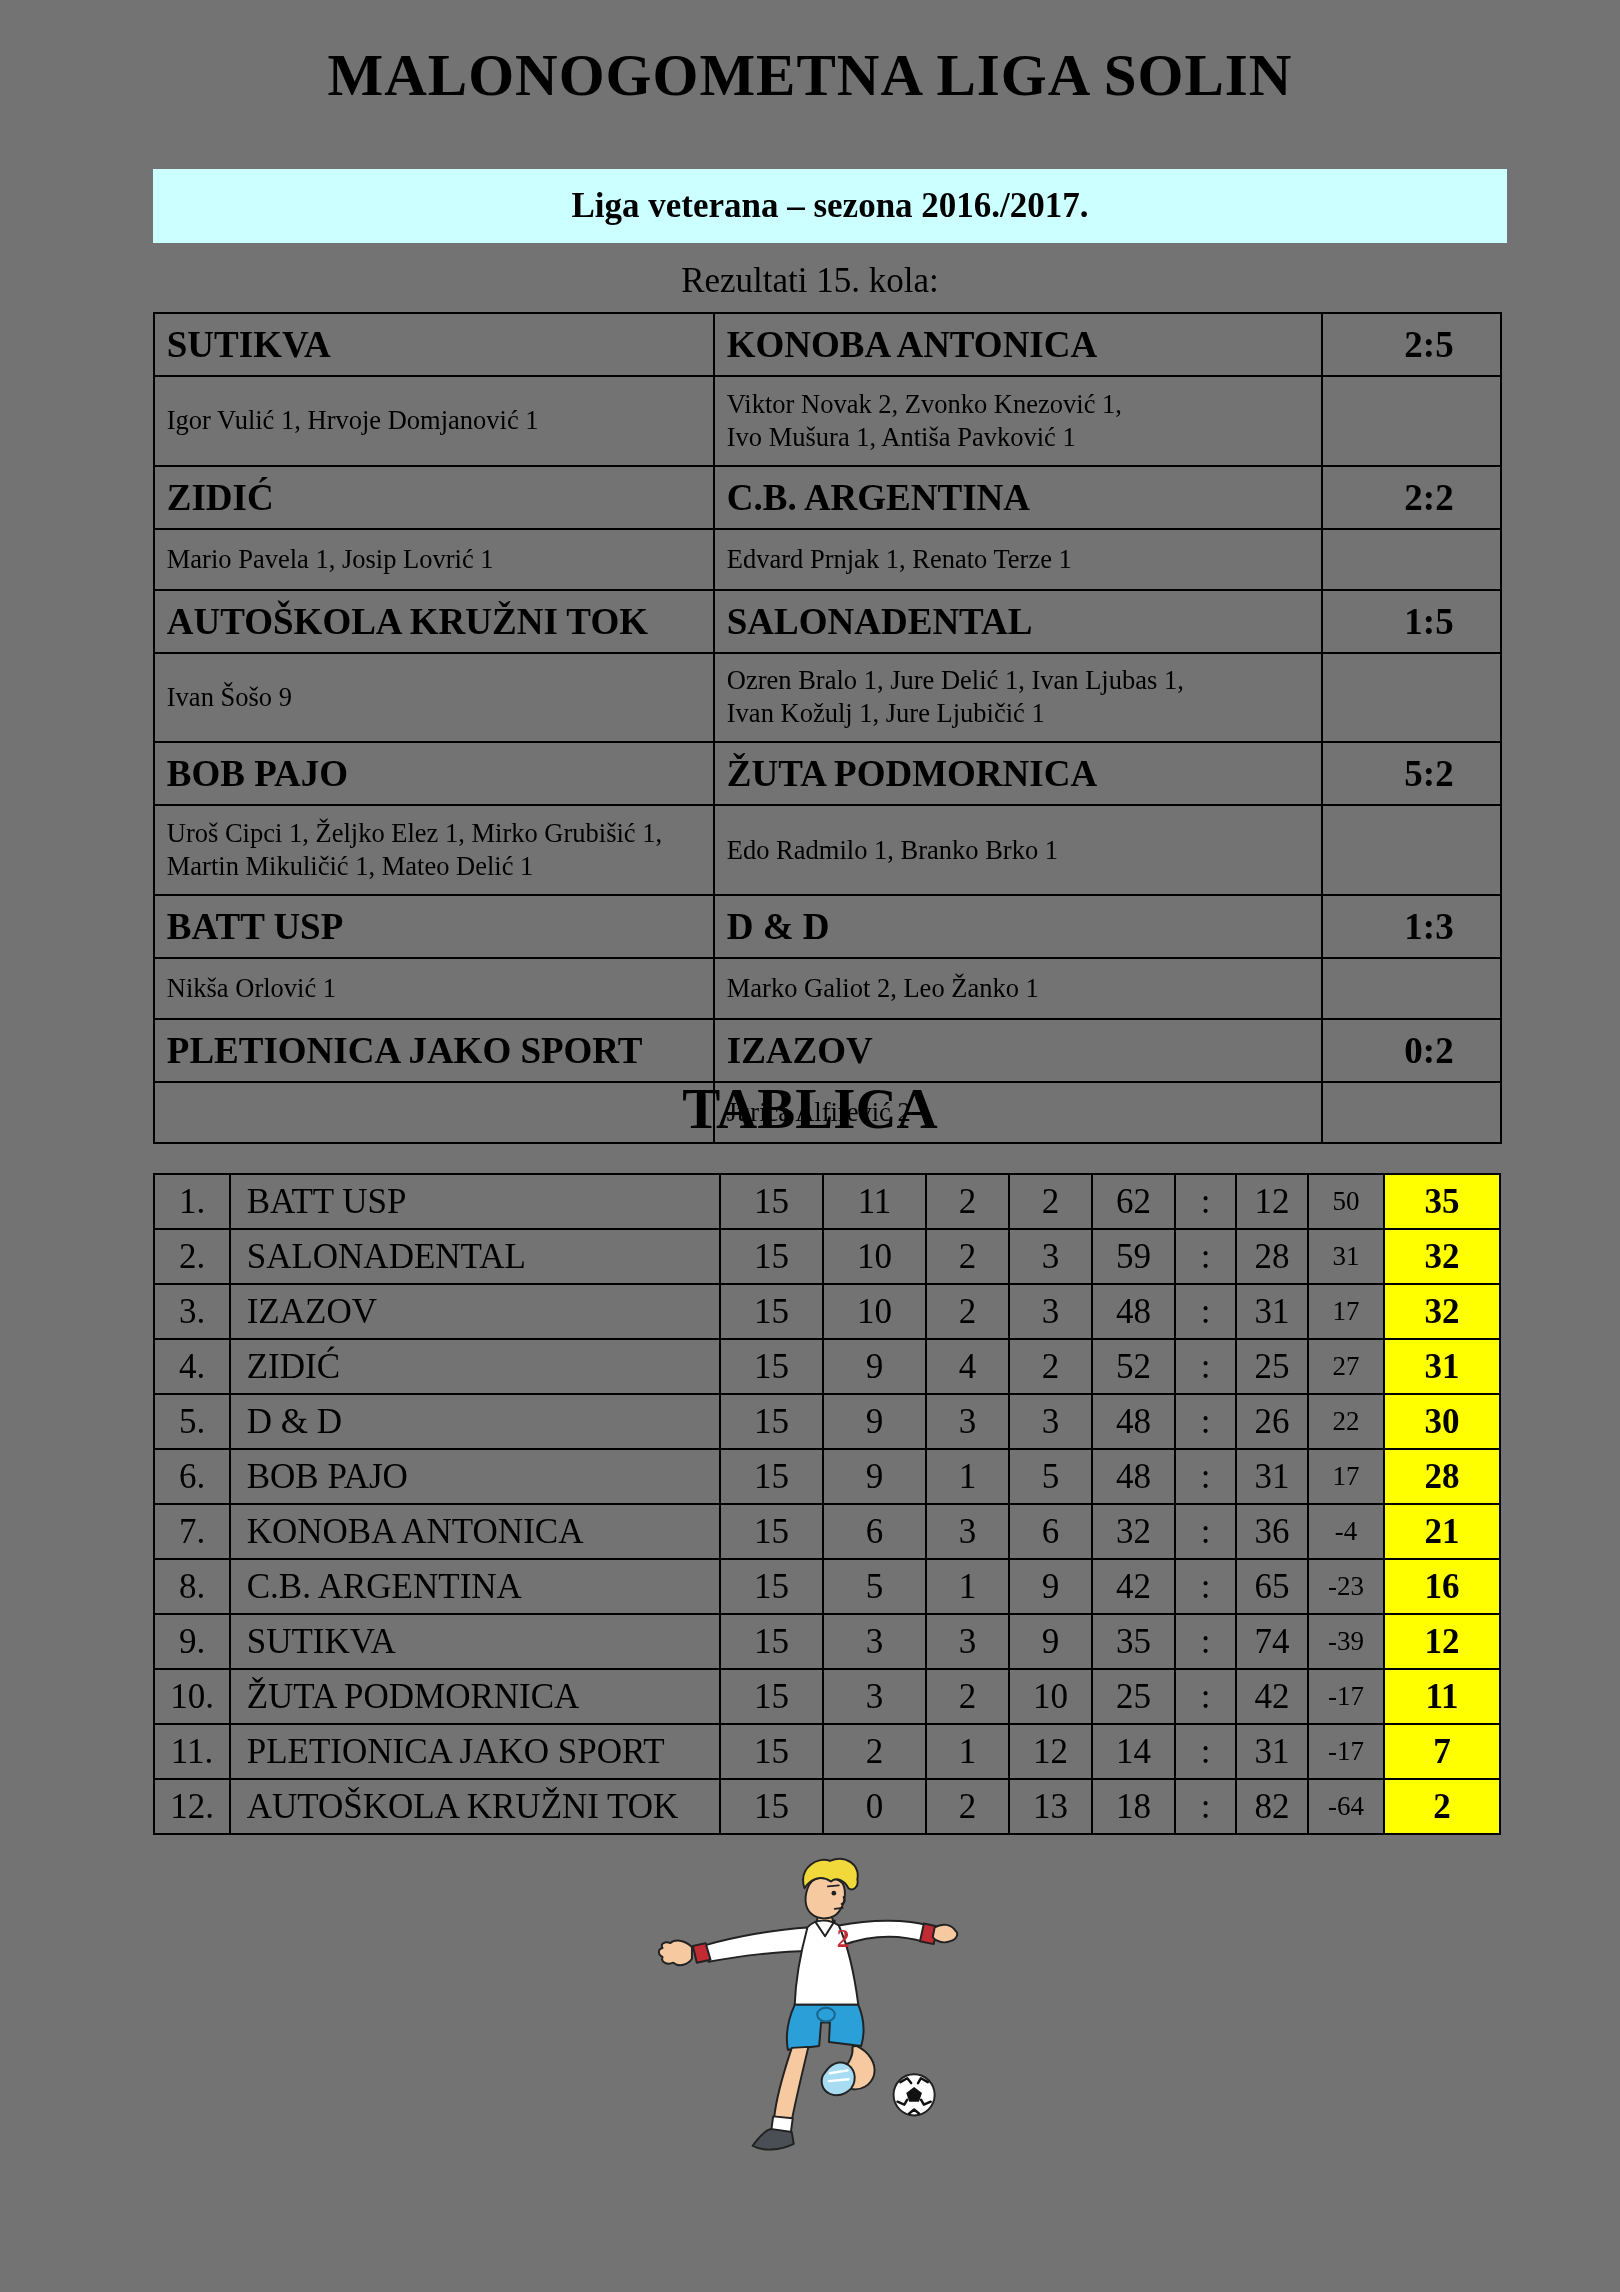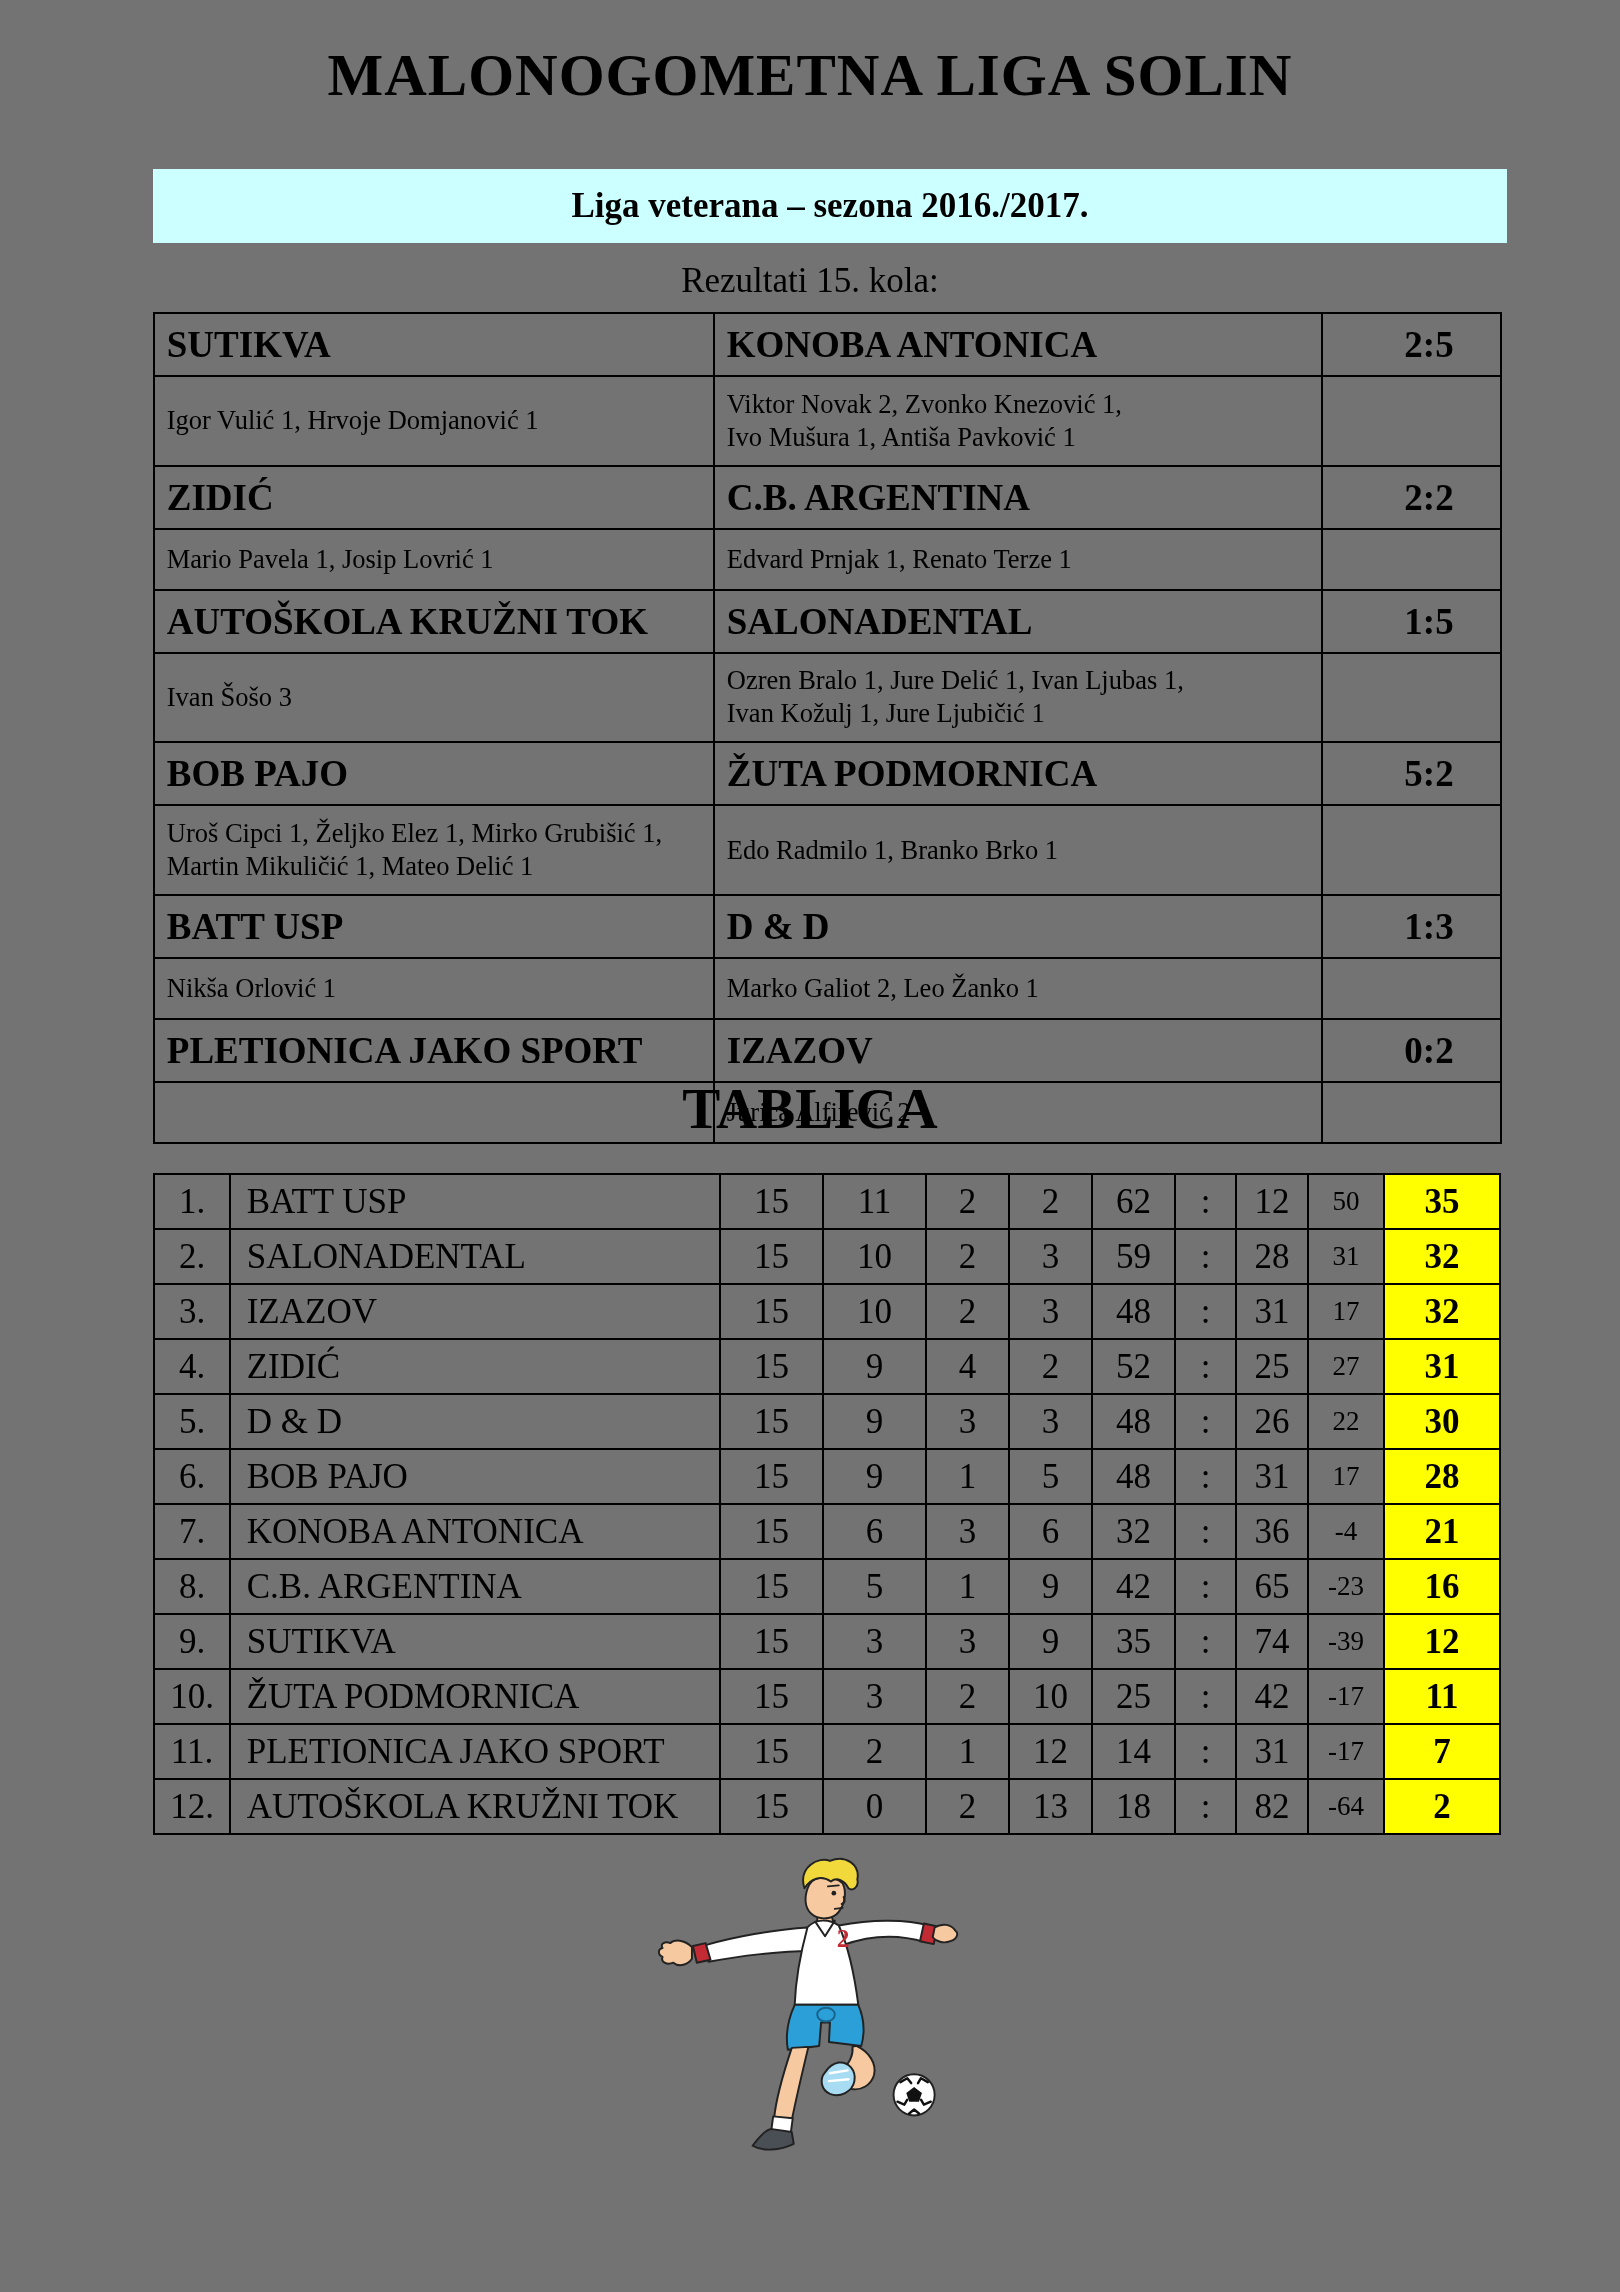--- a/index.html
+++ b/index.html
@@ -119,21 +119,21 @@
         <td class="scorers-cell">Mario Pavela 1, Josip Lovrić 1</td>
         <td class="scorers-cell">Edvard Prnjak 1, Renato Terze 1</td>
         <td></td>
       </tr>
       <tr class="row-head">
         <td class="team-cell">AUTOŠKOLA KRUŽNI TOK</td>
         <td class="team-cell">SALONADENTAL</td>
         <td class="score-cell">1:5</td>
       </tr>
       <tr class="row-two">
-        <td class="scorers-cell">Ivan Šošo 3</td>
+        <td class="scorers-cell">Ivan Šošo 9</td>
         <td class="scorers-cell">Ozren Bralo 1, Jure Delić 1, Ivan Ljubas 1,
 Ivan Kožulj 1, Jure Ljubičić 1</td>
         <td></td>
       </tr>
       <tr class="row-head">
         <td class="team-cell">BOB PAJO</td>
         <td class="team-cell">ŽUTA PODMORNICA</td>
         <td class="score-cell">5:2</td>
       </tr>
       <tr class="row-two">

